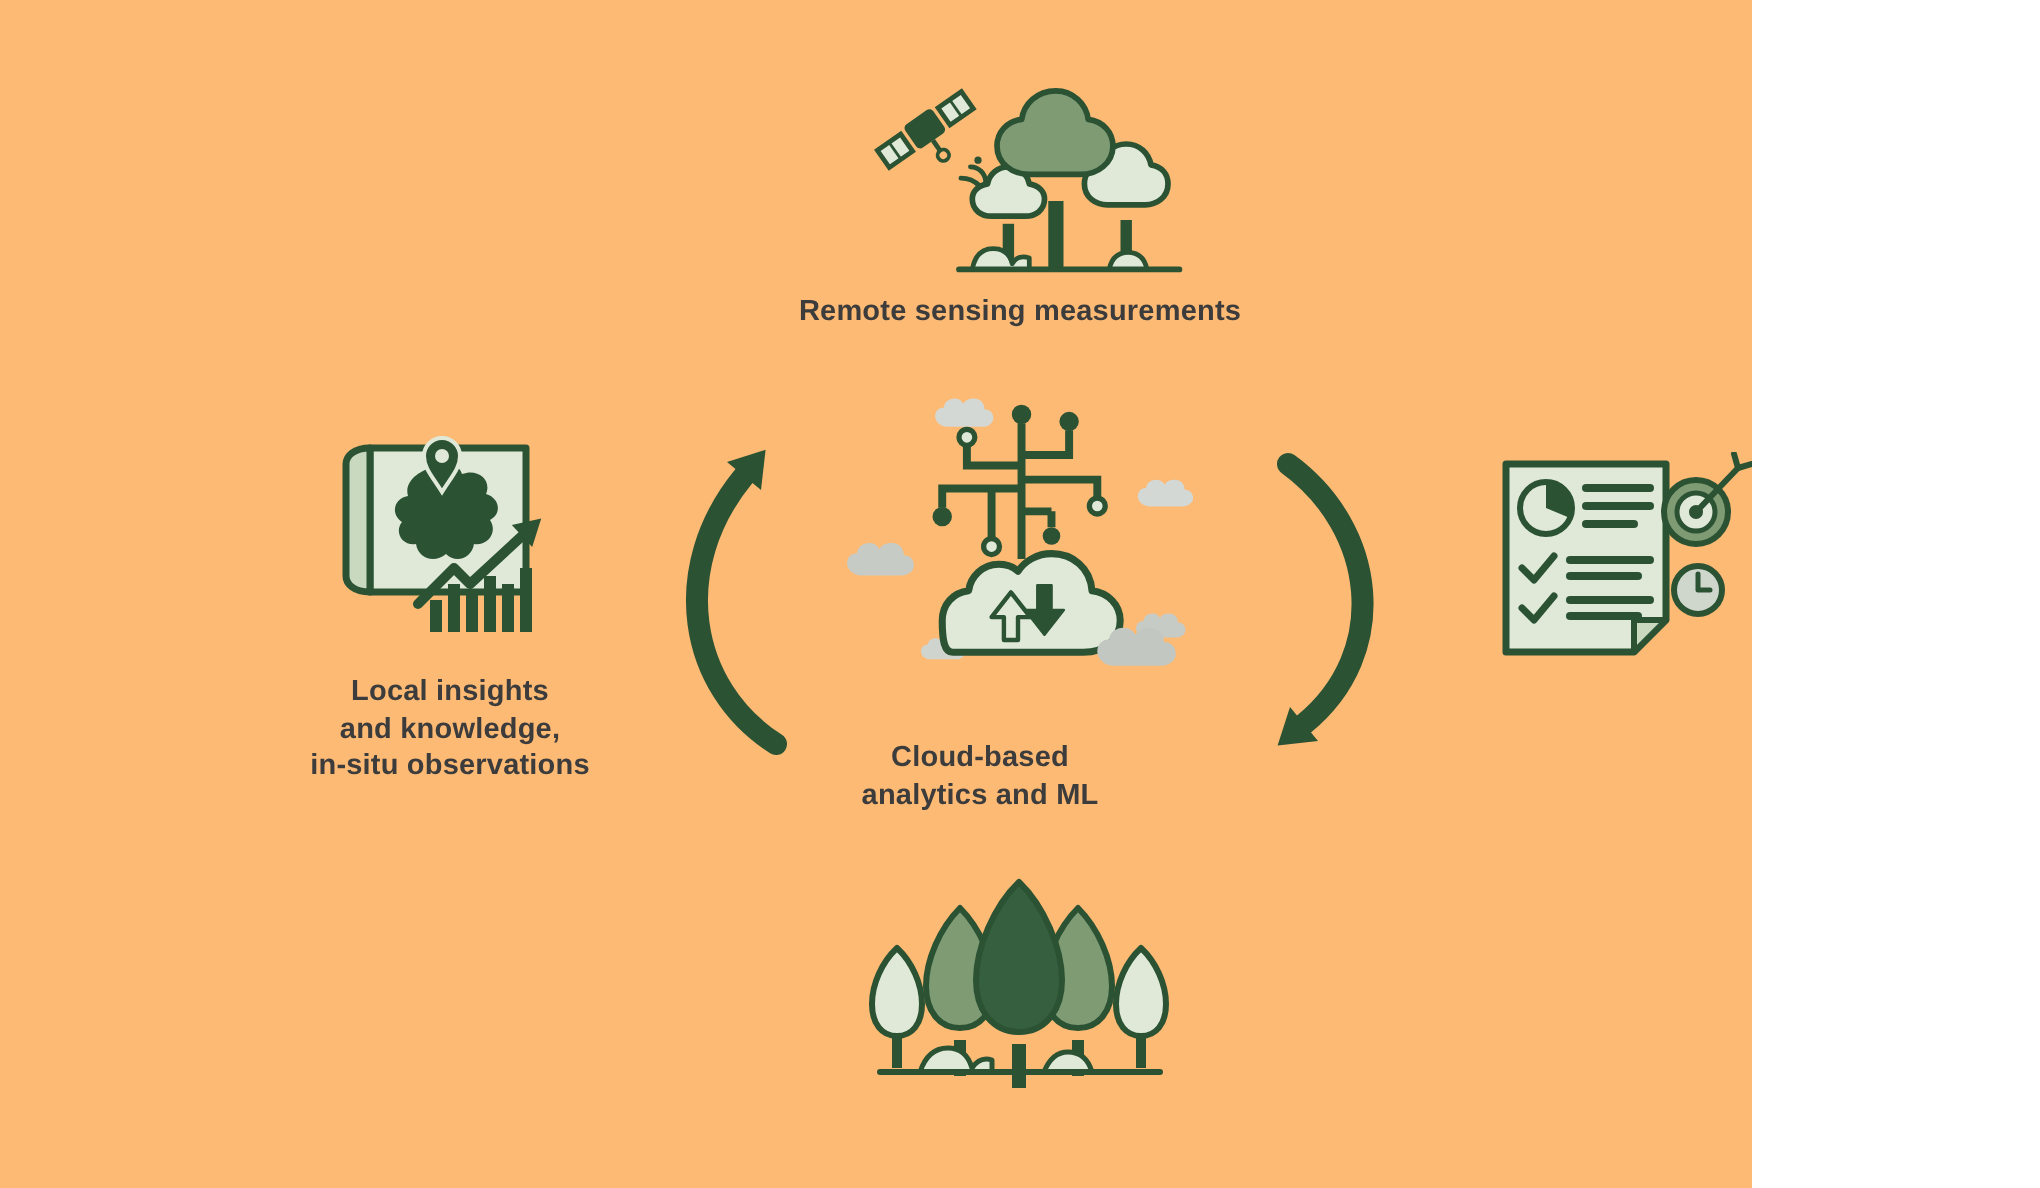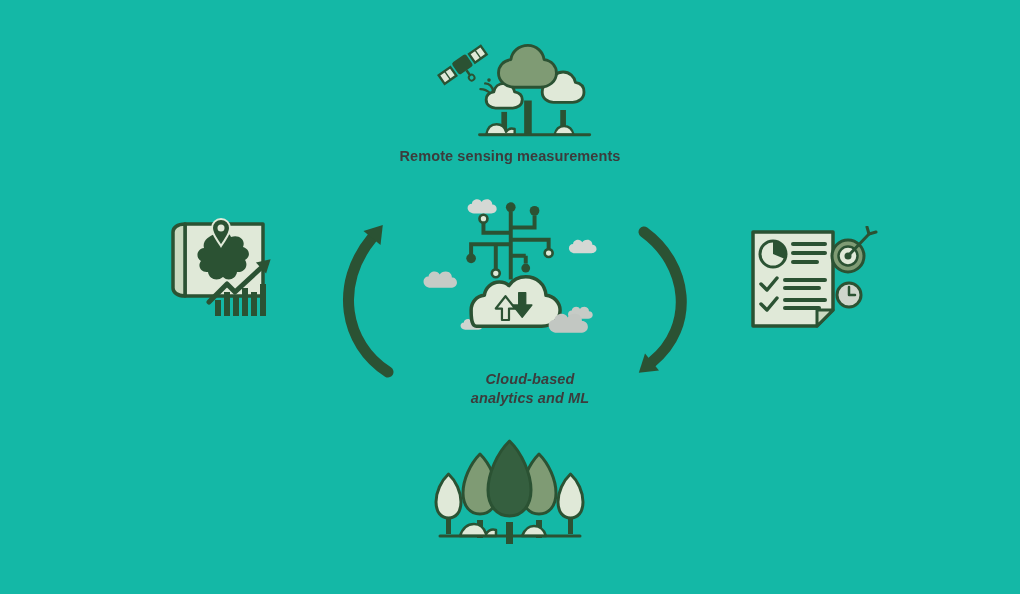--- a/index.html
+++ b/index.html
@@ -1,19 +1,19 @@
 <!DOCTYPE html>
 <html><head>
 <meta charset="utf-8">
 <style>
   html,body{margin:0;padding:0;background:#ffffff;}
   #canvas{
     position:relative;
-    width:1020px;height:594px;
-    background:#14b8a6;
+    width:876px;height:594px;
+    background:#fdba74;
     overflow:hidden;
     font-family:"Liberation Sans",sans-serif;
   }
   .abs{position:absolute;}
   .label{
     position:absolute;
     font-family:"Liberation Sans",sans-serif;
     font-weight:700;
     font-size:14.5px;
     line-height:18.5px;
@@ -100,21 +100,21 @@
 
       <path d="M97,143 V130 H90 L101,116 L112,130 H105 V143 Z" fill="#e0e9d8" stroke="#2b5233" stroke-width="2.5" stroke-linejoin="round"></path>
       <path d="M116,112 V126 H109 L120,140 L131,126 H124 V112 Z" fill="#2b5233" stroke="#2b5233" stroke-width="1.5" stroke-linejoin="round"></path>
 
       <g>
         <use href="#gc" transform="translate(172,128) scale(0.85)" fill="#c6cbc6"></use>
         <use href="#gc" transform="translate(150,136) scale(1.35)" fill="#c2c7c2"></use>
       </g>
     </svg>
   </div>
-  <div class="label t-center" style="left:428px;top:370px;width:204px;font-style:italic;">Cloud-based
+  <div class="label t-center" style="left:388px;top:370px;width:204px;">Cloud-based
 analytics and ML</div>
 
   <div class="abs" style="left:163px;top:208px;width:125px;height:120px;">
     <svg viewBox="0 0 125 120" width="125" height="120">
 
       <g stroke-linejoin="round">
         <path d="M22,16 H100 V88 H22 Z" fill="#e0e9d8" stroke="#2b5233" stroke-width="3.5"></path>
         <path d="M22,16 C14,16 10,20 10,24 V80 C10,84 14,88 22,88 Z" fill="#c9d9c0" stroke="#2b5233" stroke-width="3.5"></path>
 
         <path d="M52,26 c6,-5 14,-3 16,3 c8,-3 15,3 12,10 c7,2 8,10 2,13 c4,6 -1,13 -8,12 c-1,7 -9,10 -14,5 c-6,5 -14,2 -15,-5 c-7,1 -11,-6 -7,-11 c-6,-4 -4,-12 3,-13 c-2,-7 5,-12 11,-14 z" fill="#2b5233"></path>
@@ -132,20 +132,23 @@
         <rect x="79" y="80" width="6" height="28"></rect>
         <rect x="88" y="84" width="6" height="24"></rect>
         <rect x="97" y="76" width="6" height="32"></rect>
       </g>
       <g>
         <path d="M46,94 L64,76 L72,84 L98,60" fill="none" stroke="#2b5233" stroke-width="5" stroke-linecap="round" stroke-linejoin="round"></path>
         <polygon points="107.6,51.2 103.1,65.5 92.9,54.5" fill="#2b5233"></polygon>
       </g>
     </svg>
   </div>
+  <div class="label t-center" style="left:115px;top:337px;width:220px;">Local insights
+and knowledge,
+in-situ observations</div>
 
   <div class="abs" style="left:745px;top:226px;width:135px;height:115px;">
     <svg viewBox="0 0 135 115" width="135" height="115">
 
       <g stroke-linejoin="round">
         <path d="M8,6 H88 V84 L72,100 H8 Z" fill="#e0e9d8" stroke="#2b5233" stroke-width="3.5"></path>
         <path d="M88,84 H72 V100 Z" fill="#c9d9c0" stroke="#2b5233" stroke-width="3"></path>
       </g>
 
       <g>

